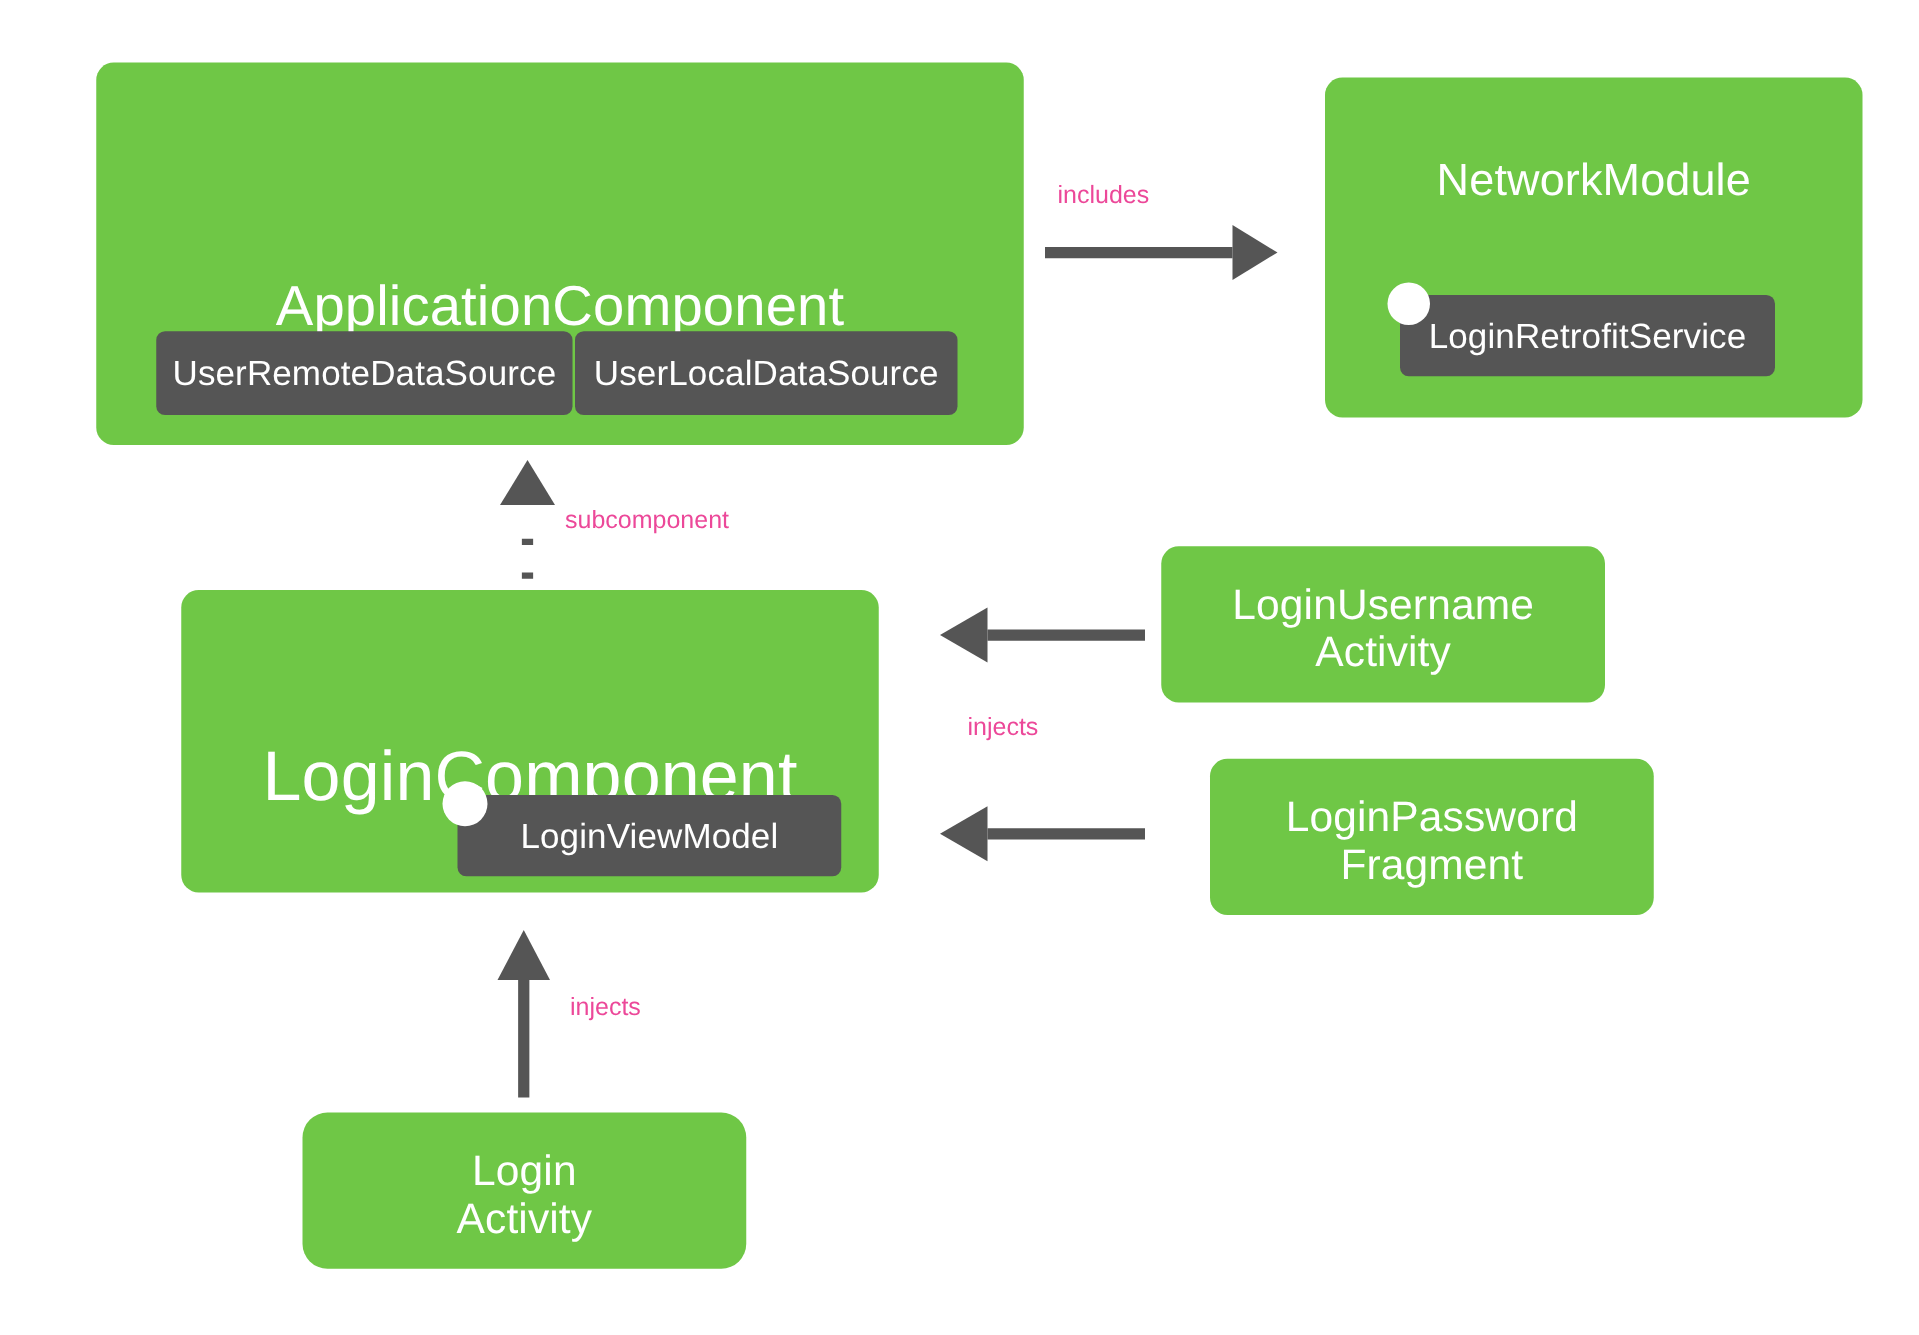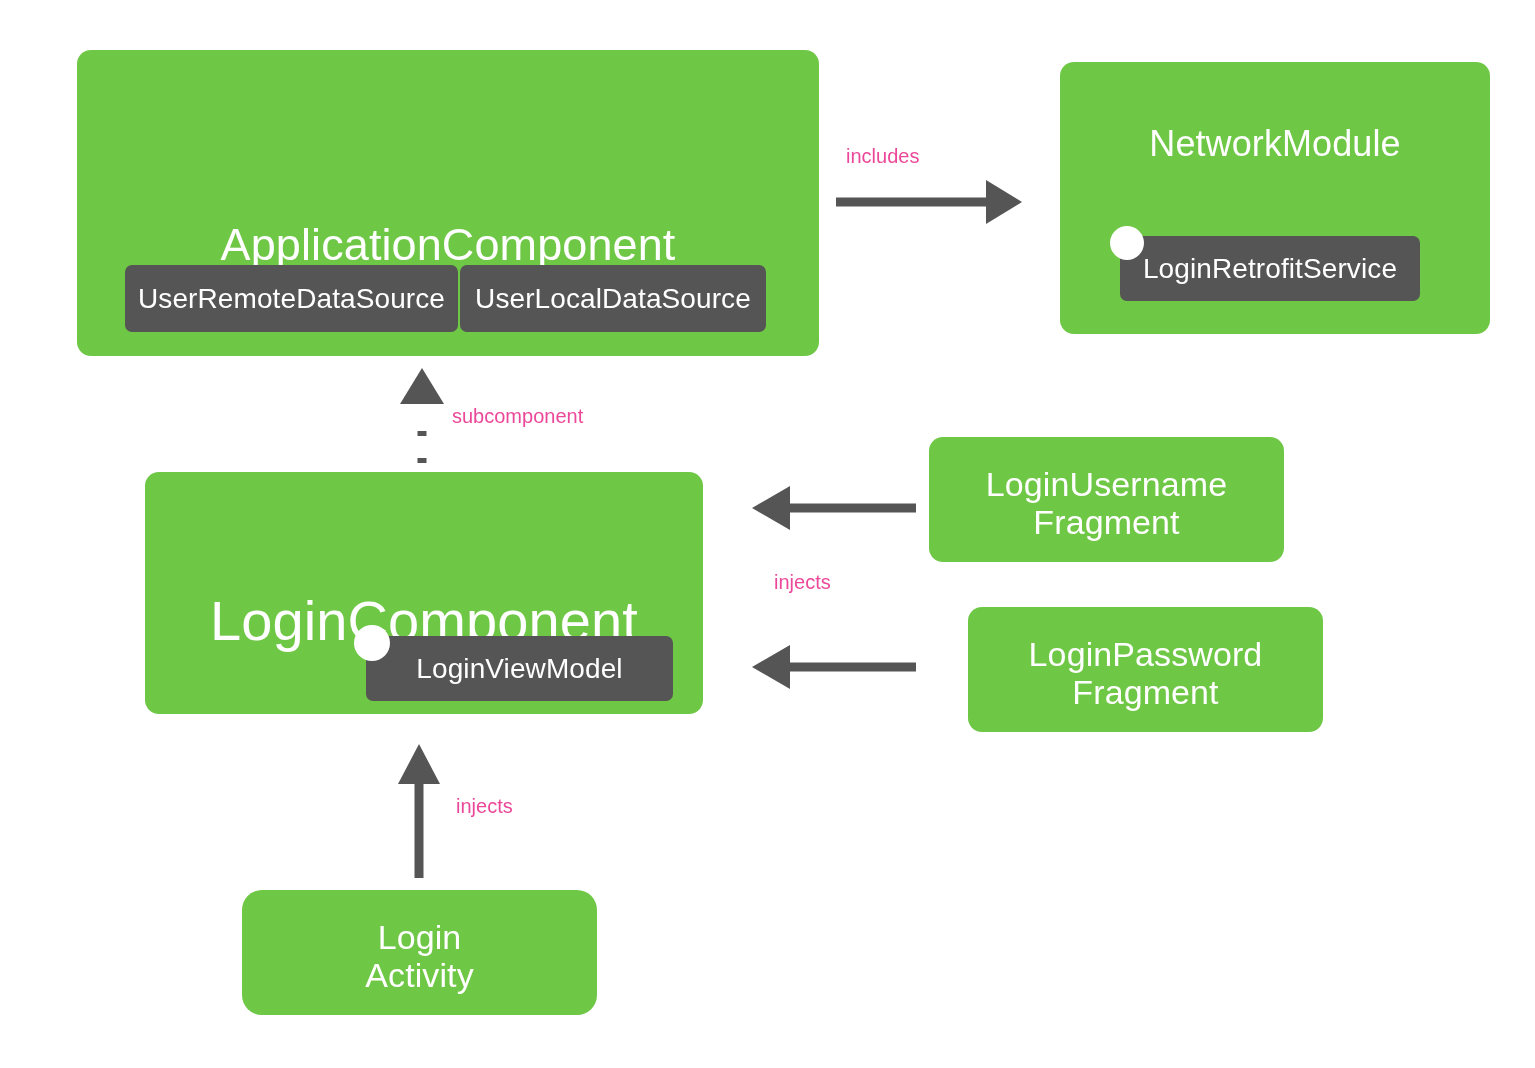--- a/index.html
+++ b/index.html
@@ -180,21 +180,21 @@
     <div class="node-title">LoginComponent</div>
   </div>
 
   <div class="chip" id="chip-login-viewmodel">
     <span class="dot"></span>
     <span class="chip-label">LoginViewModel</span>
   </div>
 
   <div class="node" id="login-username">
     <div class="node-title">LoginUsername
-Fragment</div>
+Activity</div>
   </div>
 
   <div class="node" id="login-password">
     <div class="node-title">LoginPassword
 Fragment</div>
   </div>
 
   <div class="node" id="login-activity">
     <div class="node-title">Login
 Activity</div>

